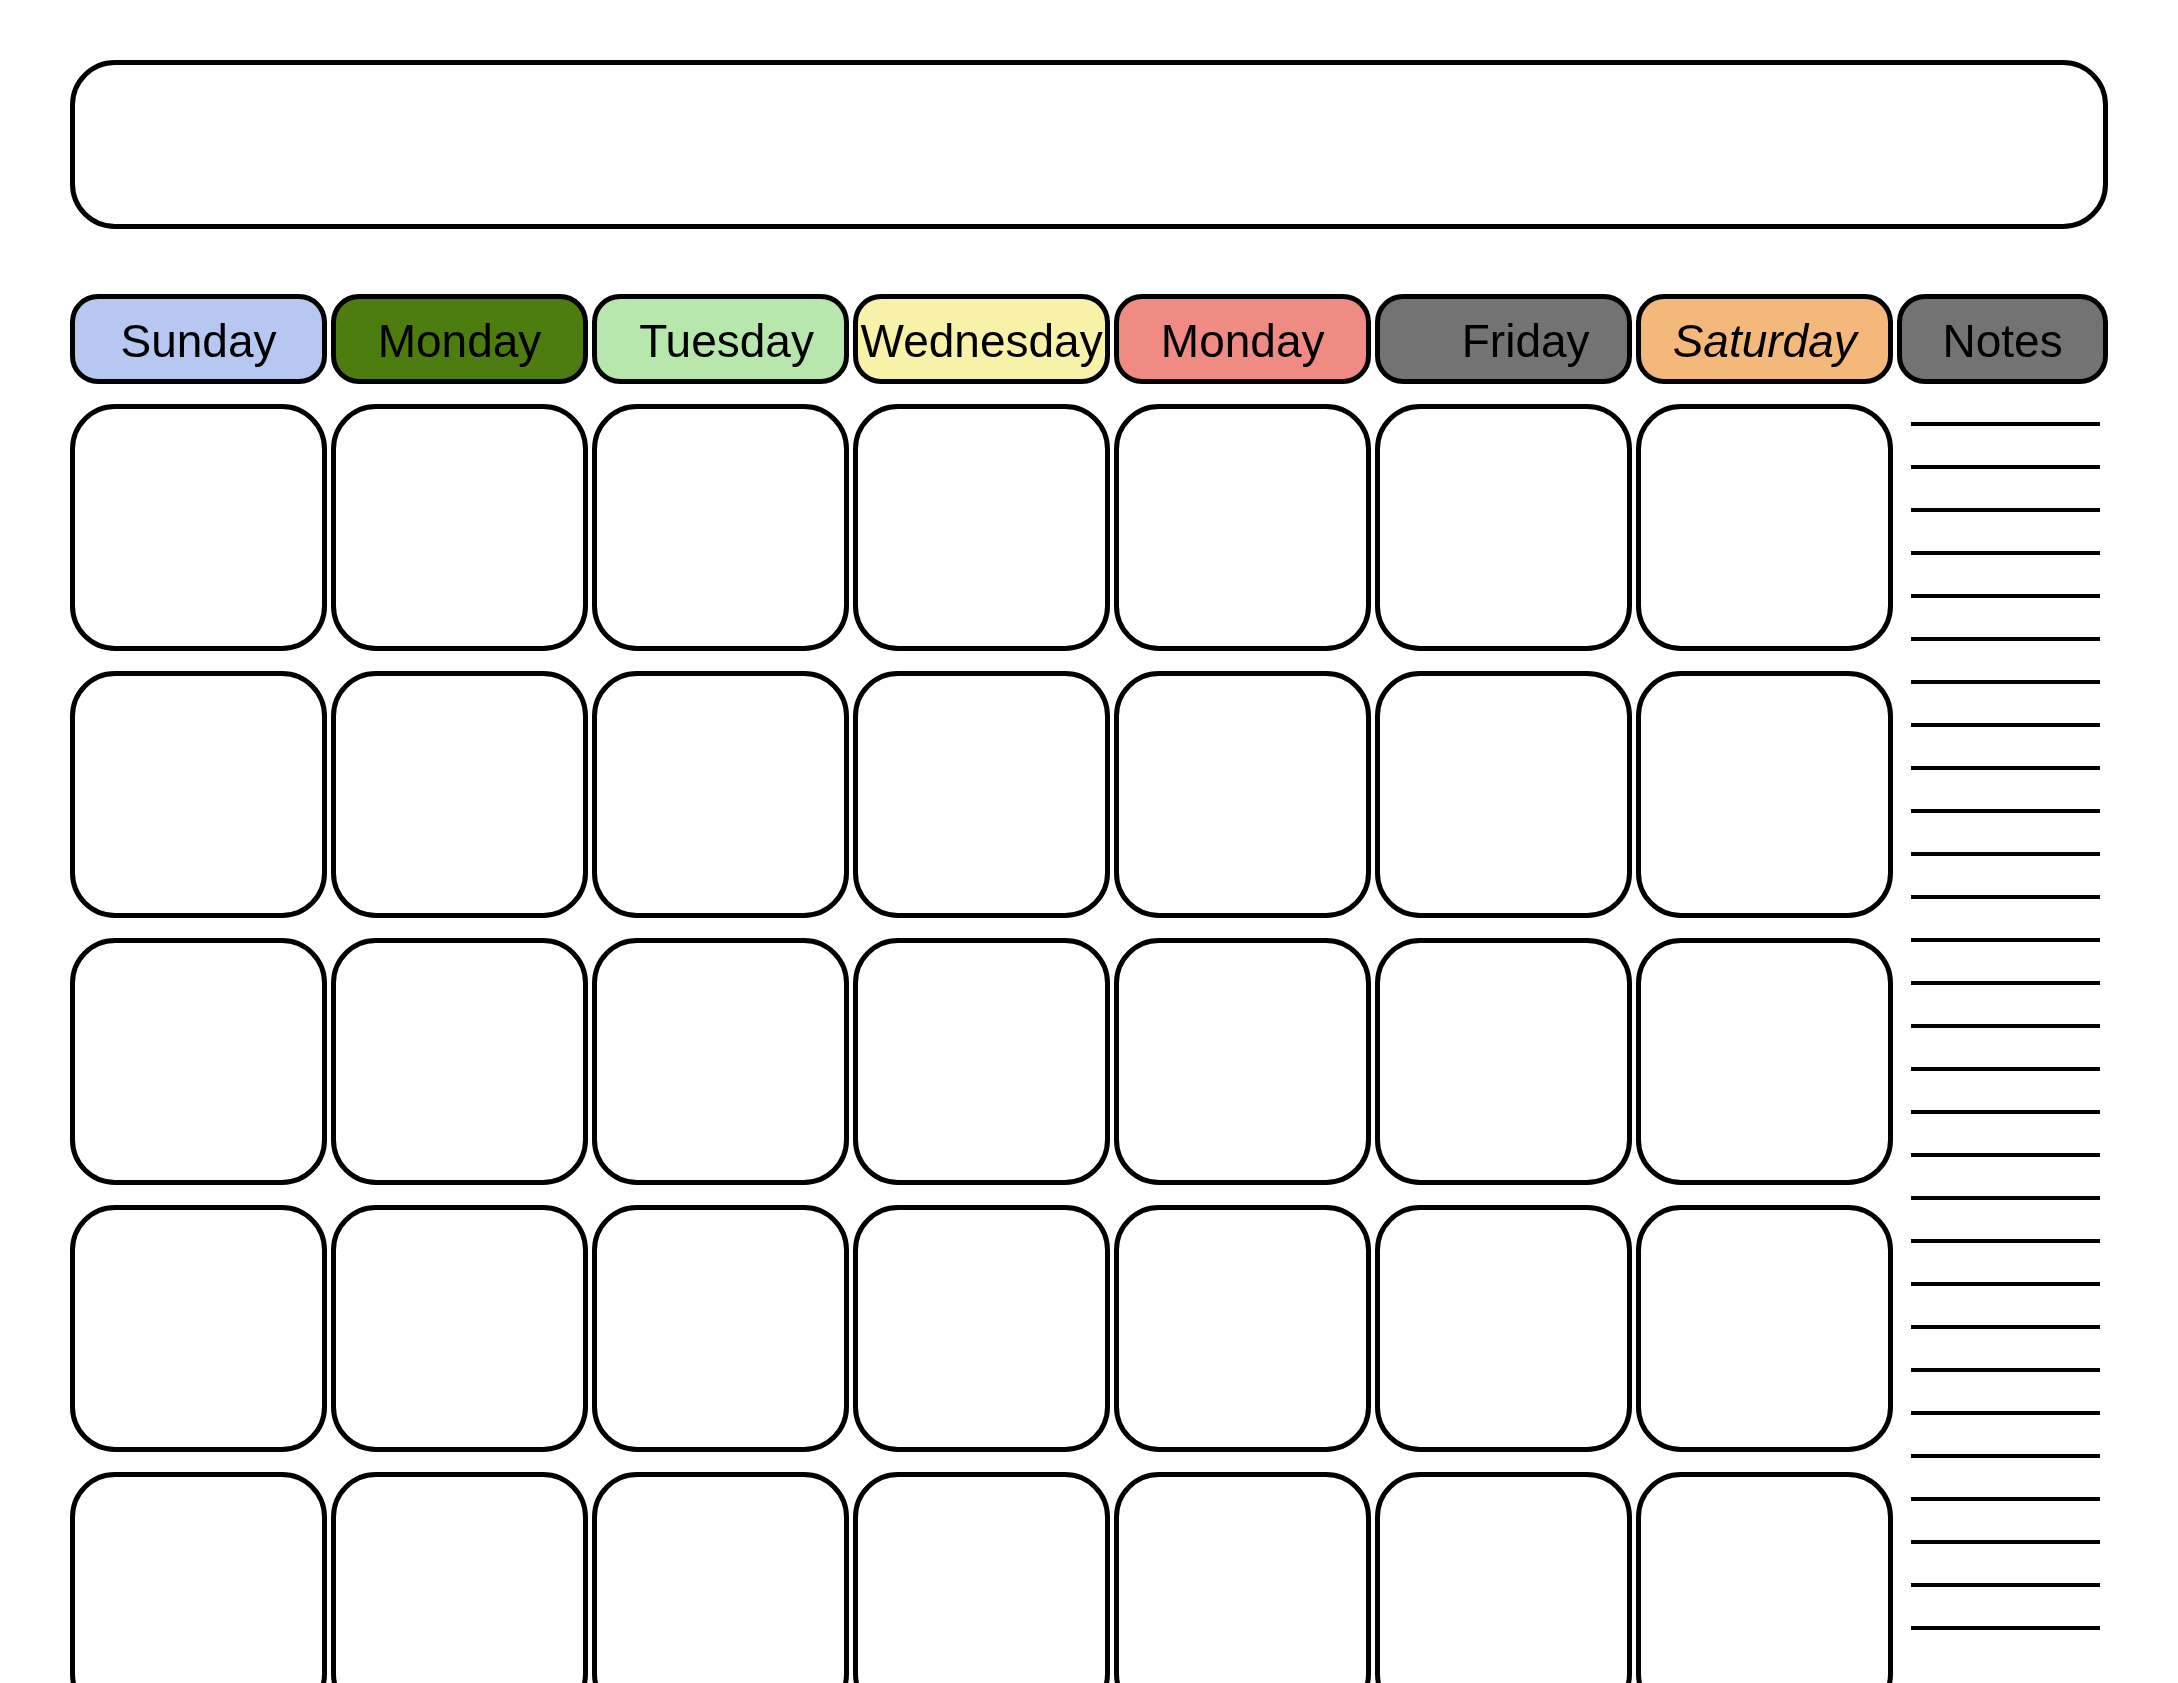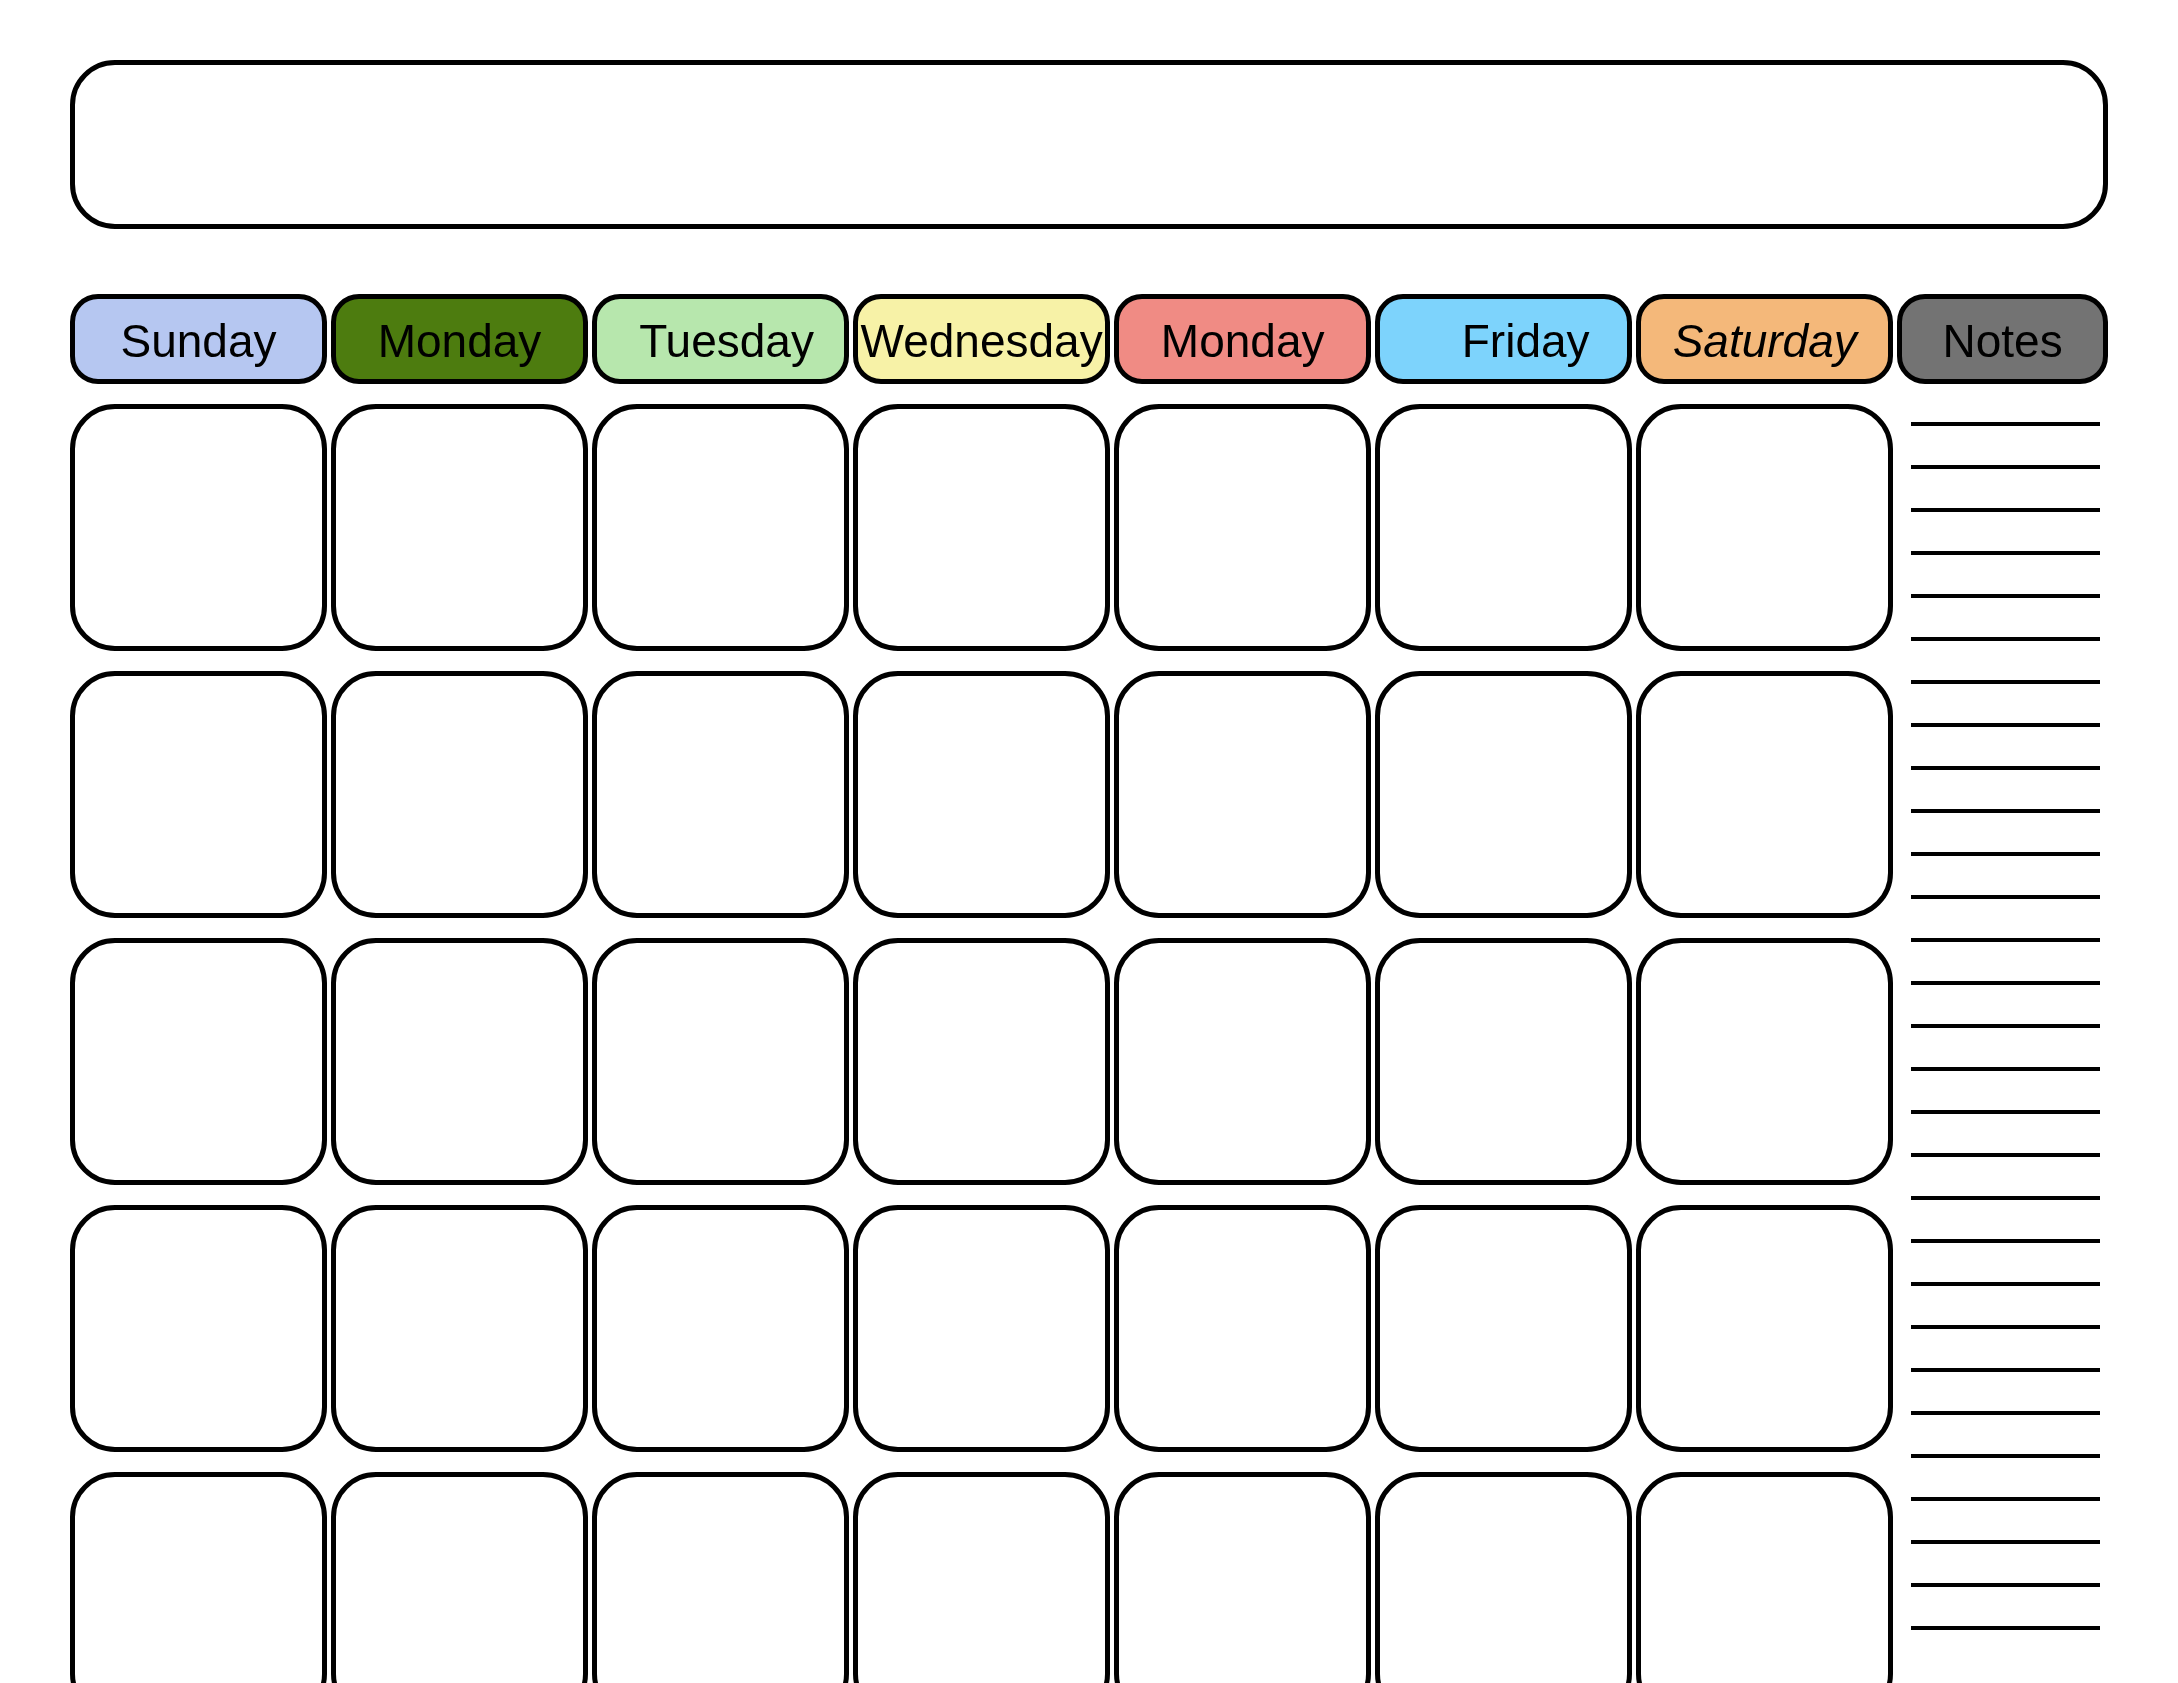--- a/index.html
+++ b/index.html
@@ -123,21 +123,21 @@
     <div class="col day-col">
       <div class="header-cell" style="background:#f08b84;">Monday</div>
       <div class="day-cell"></div>
       <div class="day-cell"></div>
       <div class="day-cell"></div>
       <div class="day-cell"></div>
       <div class="day-cell"></div>
     </div>
 
     <div class="col day-col">
-      <div class="header-cell" style="background:#7dd3fc;padding-left:44px;">Friday</div>
+      <div class="header-cell" style="background:#737373;padding-left:44px;">Friday</div>
       <div class="day-cell"></div>
       <div class="day-cell"></div>
       <div class="day-cell"></div>
       <div class="day-cell"></div>
       <div class="day-cell"></div>
     </div>
 
     <div class="col day-col">
       <div class="header-cell" style="background:#f4b87a;font-style:italic;">Saturday</div>
       <div class="day-cell"></div>

